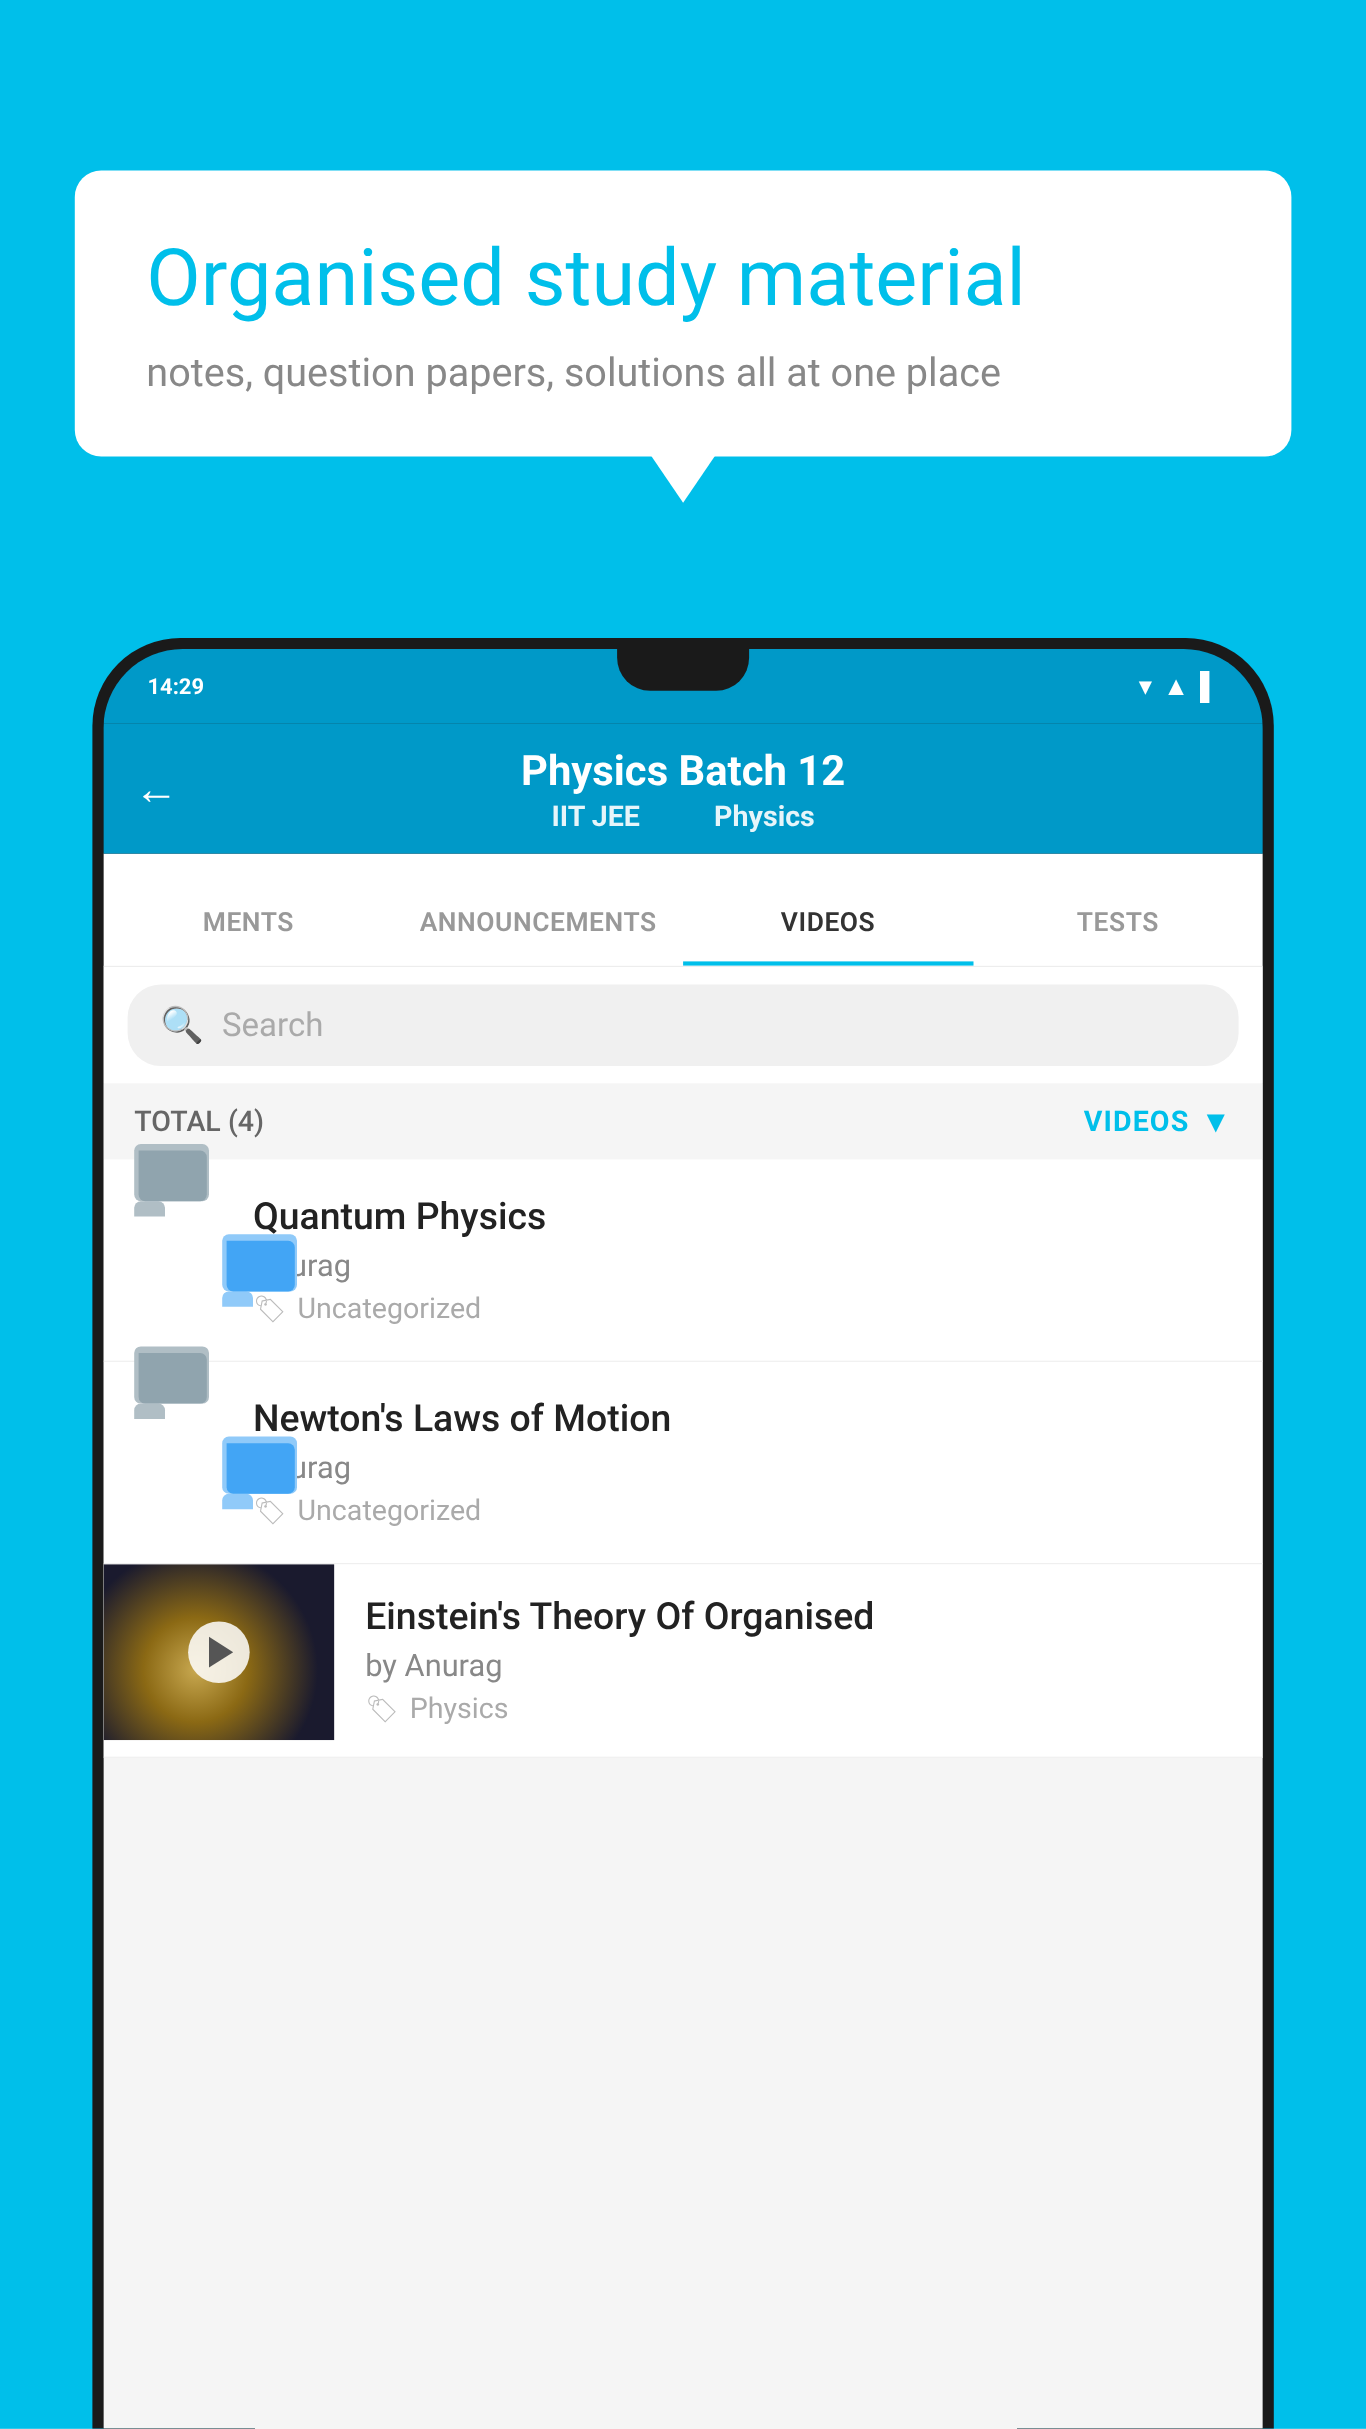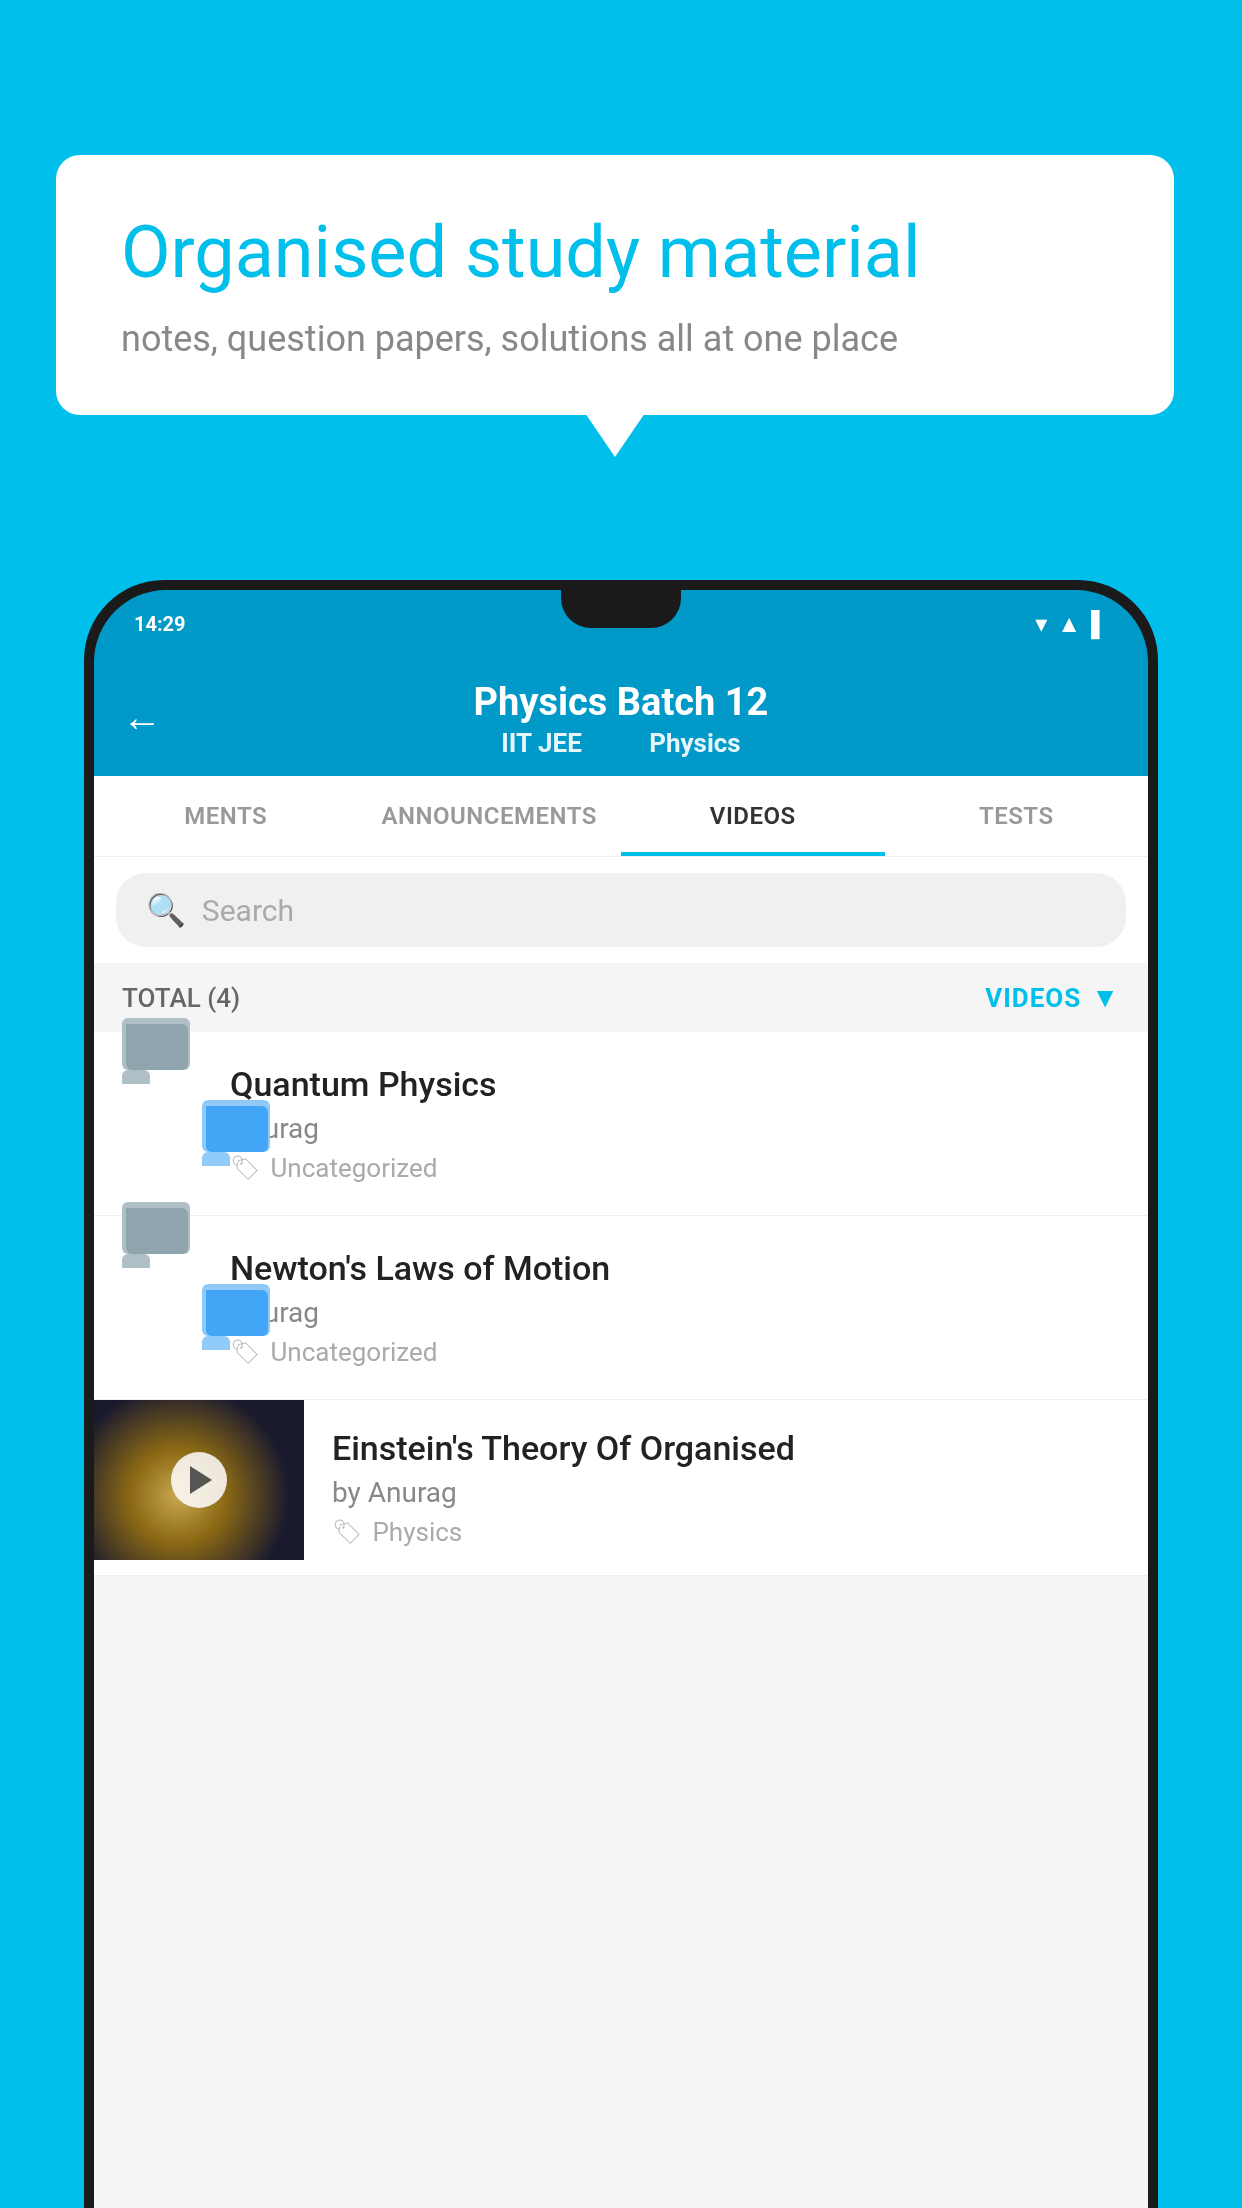--- a/index.html
+++ b/index.html
@@ -9,21 +9,21 @@
       background-color: #00BFEA;
       font-family: 'Roboto', Arial, sans-serif;
       overflow: hidden;
       position: relative;
     }
 
     
     .speech-bubble-container {
       position: absolute;
       top: 155px;
-      left: 56px;
+      left: 68px;
       right: 68px;
     }
 
     .speech-bubble {
       background: white;
       border-radius: 24px;
       padding: 55px 65px;
       position: relative;
     }
 
@@ -161,20 +161,21 @@
     .tab {
       flex: 1;
       text-align: center;
       padding: 26px 8px;
       font-size: 24px;
       font-weight: 600;
       color: #999;
       letter-spacing: 0.5px;
       position: relative;
       white-space: nowrap;
+      margin-top: 22px;
     }
 
     .tab.active {
       color: #333;
     }
 
     .tab.active::after {
       content: '';
       position: absolute;
       bottom: 0;

